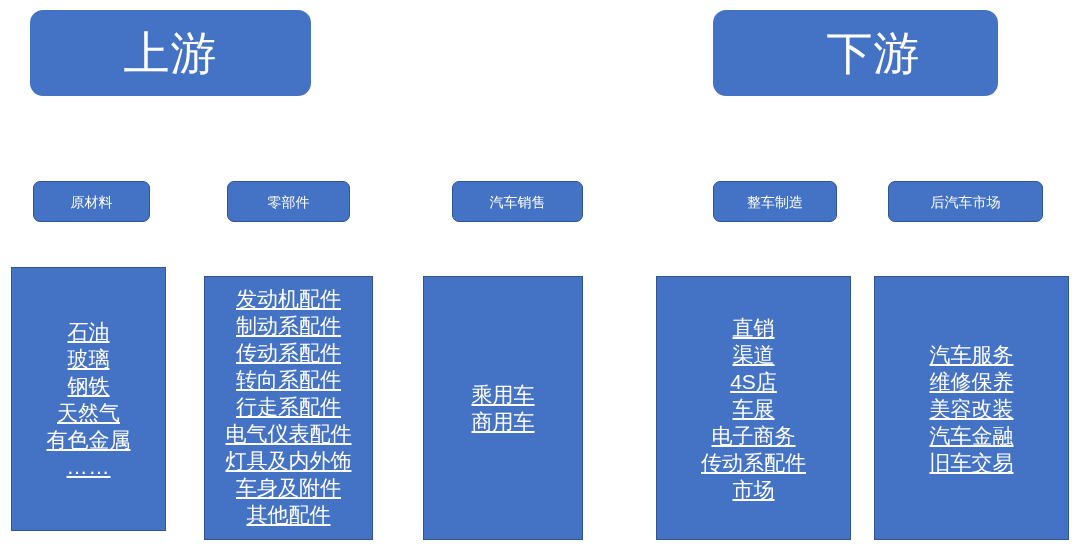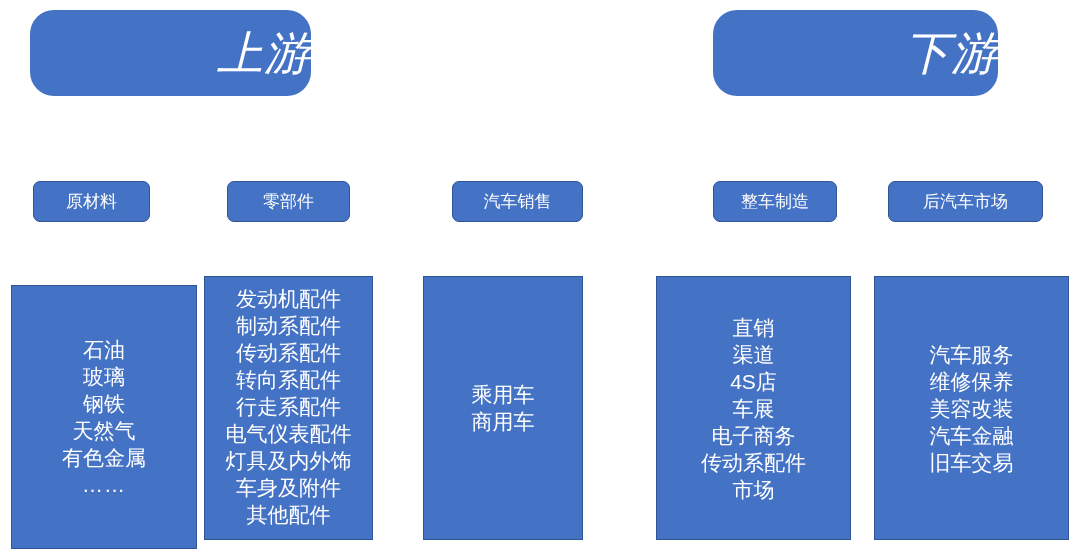--- a/index.html
+++ b/index.html
@@ -17,44 +17,43 @@
     width: 1080px;
     height: 552px;
     background: #ffffff;
     overflow: hidden;
   }
 
   
   .tier-box {
     position: absolute;
     background: #4472C4;
-    border-radius: 24px;
+    border-radius: 13px;
     color: #ffffff;
     display: flex;
     align-items: center;
-    justify-content: flex-end;
+    justify-content: center;
     font-size: 46px;
     font-weight: 400;
     line-height: 1;
     letter-spacing: 1px;
     box-sizing: border-box;
-    font-style: italic;
   }
 
   
   .cat-pill {
     position: absolute;
     background: #4472C4;
     border: 1px solid #2F5597;
     border-radius: 7px;
     color: #ffffff;
     display: flex;
     align-items: center;
     justify-content: center;
-    font-size: 17px;
+    font-size: 14px;
     font-weight: 400;
     line-height: 1;
     box-sizing: border-box;
   }
 
   
   .col-box {
     position: absolute;
     background: #4472C4;
     border: 1px solid #2F5597;
@@ -68,21 +67,21 @@
   .col-box.v-center { justify-content: center; }
   .col-box.v-top    { justify-content: flex-start; }
 
   .col-lines {
     width: 100%;
     text-align: center;
     font-size: 21px;
     line-height: 27px;
     white-space: nowrap;
   }
-  .col-lines .ln { display: block; }
+  .col-lines .ln { display: block; text-decoration: underline; }
   .col-lines .ln.dots { letter-spacing: 1px; }
 </style>
 </head>
 <body>
 
 <div id="canvas">
 
   <div class="tier-box" style="left:30px; top:10px; width:281px; height:86px;">
     <span>上游</span>
   </div>
@@ -105,21 +104,21 @@
   </div>
 
   <div class="cat-pill" style="left:713px; top:181px; width:124px; height:41px;">
     <span>整车制造</span>
   </div>
 
   <div class="cat-pill" style="left:888px; top:181px; width:155px; height:41px;">
     <span>后汽车市场</span>
   </div>
 
-  <div class="col-box v-center" style="left:11px; top:285px; width:186px; height:264px;">
+  <div class="col-box v-center" style="left:11px; top:267px; width:155px; height:264px;">
     <div class="col-lines">
       <span class="ln">石油</span>
       <span class="ln">玻璃</span>
       <span class="ln">钢铁</span>
       <span class="ln">天然气</span>
       <span class="ln">有色金属</span>
       <span class="ln dots">……</span>
     </div>
   </div>
 

